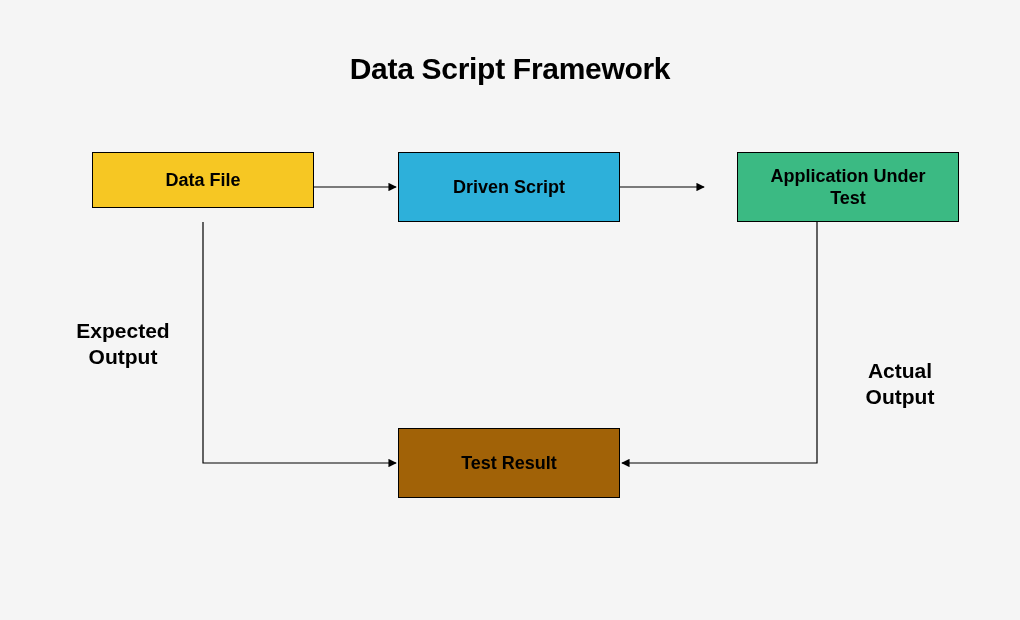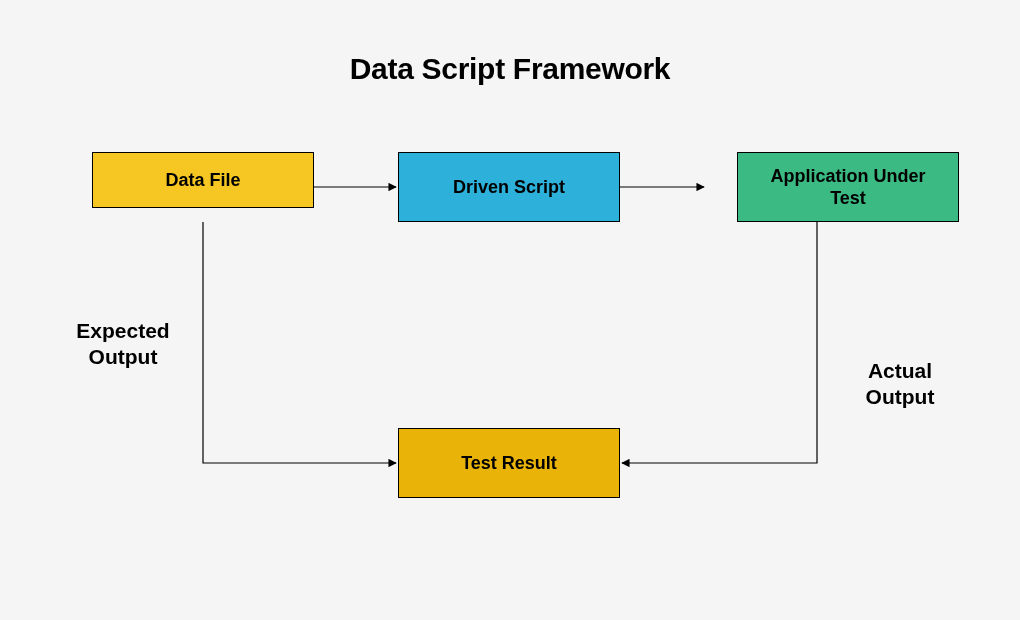--- a/index.html
+++ b/index.html
@@ -35,21 +35,21 @@
       font-size: 18px;
       font-weight: 700;
       color: #000;
       border: 1px solid #000;
       padding: 6px 10px;
       line-height: 1.25;
     }
     .box-yellow { background: #f6c723; }
     .box-blue   { background: #2db0da; }
     .box-green  { background: #3bba83; }
-    .box-red    { background: #eab308; }
+    .box-red    { background: #a16207; }
 
     .edge-label {
       position: absolute;
       font-size: 21px;
       font-weight: 600;
       color: #000;
       text-align: center;
       line-height: 1.25;
     }
 

